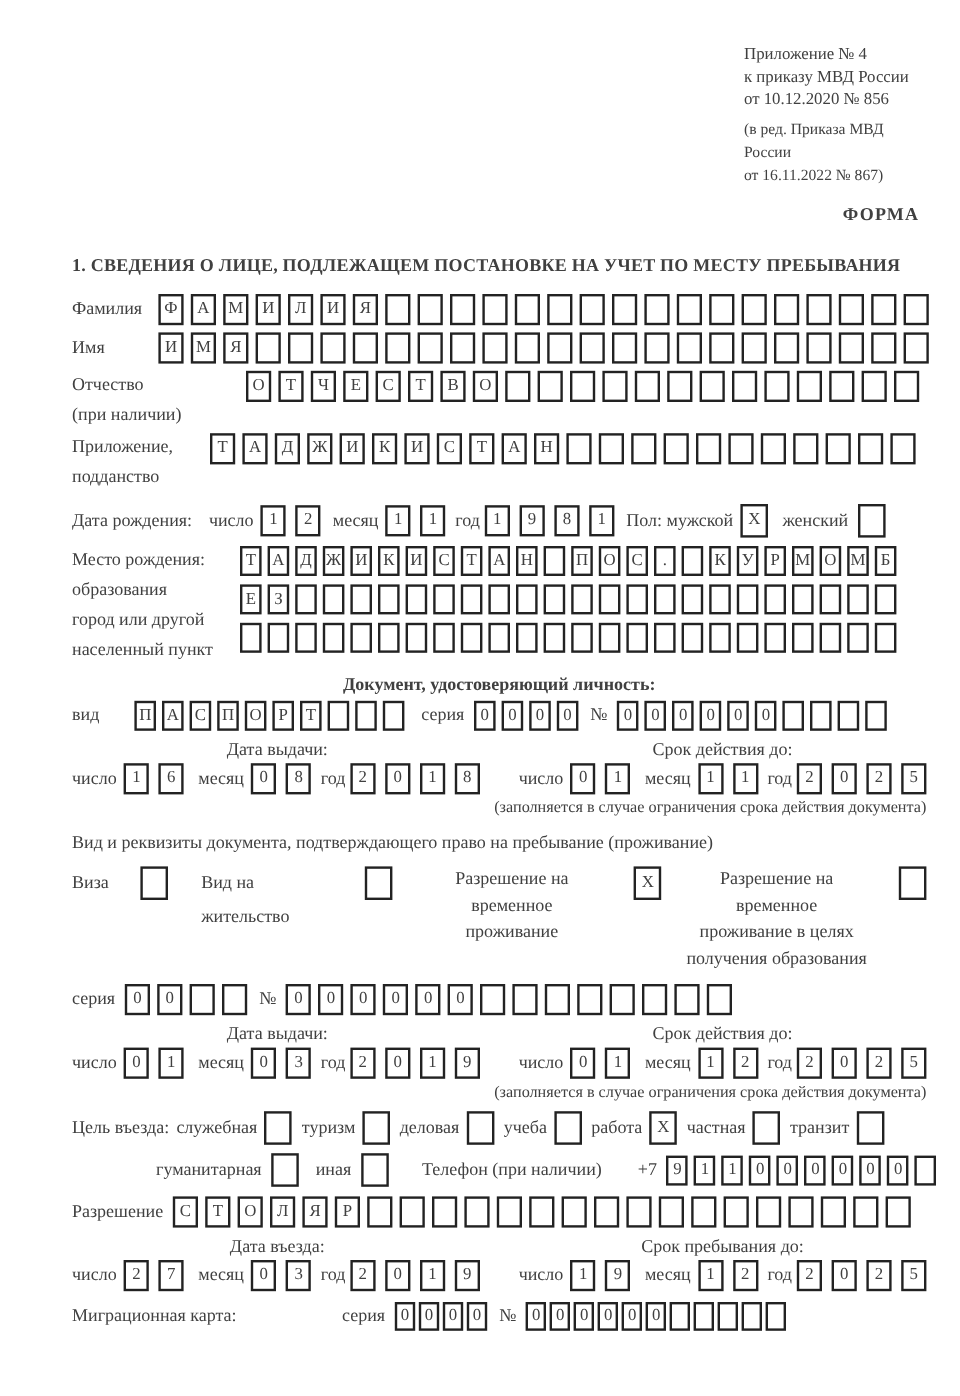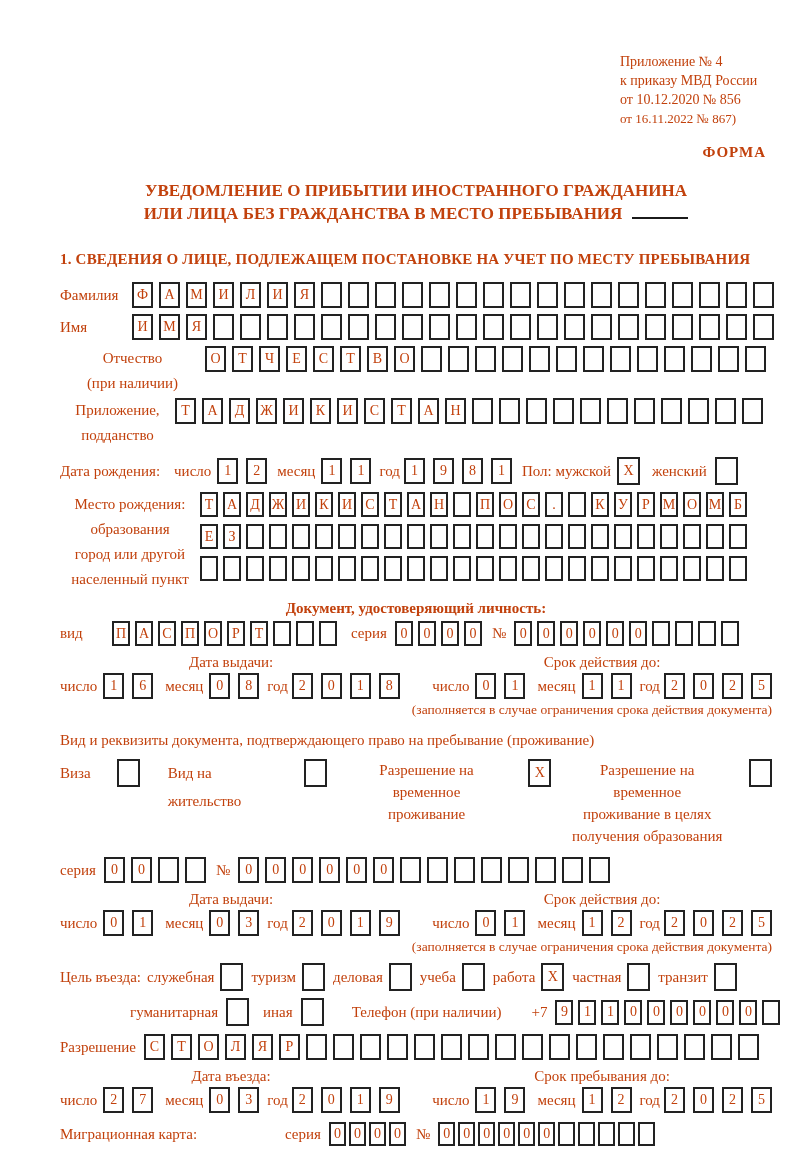--- a/index.html
+++ b/index.html
@@ -1,33 +1,33 @@
 <!DOCTYPE html>
 <html><head>
 <meta charset="utf-8">
 <style>
   * { margin:0; padding:0; box-sizing:border-box; }
   html,body { background:#ffffff; }
   .page {
-    width:800px; height:1163px; margin:0 auto; background:#ffffff; color:#c2410c;
+    width:800px; height:1163px; margin:0 auto; background:#ffffff; color:#404040;
     font-family:"Liberation Serif", serif; font-size:15px;
-    padding:52px 28px 0 60px; overflow:hidden; position:relative;
+    padding:36px 28px 0 60px; overflow:hidden; position:relative;
   }
   
   .hdr { margin-left:560px; line-height:19px; font-size:14px; }
   .hdr .small { font-size:13px; }
   .hdr .gap { margin-top:5px; }
   .forma { text-align:right; font-weight:bold; font-size:15px; margin-top:16px; padding-right:6px; letter-spacing:1px; }
   
   .title { text-align:center; font-weight:bold; font-size:17px; line-height:23px; margin-top:18px; }
   .uline { display:inline-block; width:56px; border-bottom:2px solid #1b1b1b; margin-left:10px; }
   .sec { font-weight:bold; font-size:15px; margin-top:26px; letter-spacing:.2px; }
   
   .frow { display:flex; align-items:center; margin-top:6px; }
-  .frow.top { align-items:flex-start;text-align:center; }
+  .frow.top { align-items:flex-start; }
   .lblcol { line-height:25px; flex:none; }
   .lw1 { width:72px; } .lw2 { width:145px; } .lw3 { width:115px; } .lw4 { width:140px; } .lw6 { width:84px; }
   
   .cells { display:inline-flex; gap:6px; flex:none; }
   .cell {
     width:21px; height:26px; border:2px solid #222; background:#fff; flex:none;
     display:inline-flex; align-items:center; justify-content:center;
     font-size:14px; font-family:"Liberation Serif", serif;
   }
   .cells.sm { gap:5px; } .cells.sm .cell { width:18px; height:25px; }
@@ -63,30 +63,25 @@
 </style>
 </head>
 <body>
 
 <div class="page">
 
   <div class="hdr">
     <div>Приложение № 4</div>
     <div>к приказу МВД России</div>
     <div>от 10.12.2020 № 856</div>
+    <div class="small gap">(в ред. Приказа МВД России</div>
     <div class="small">от 16.11.2022 № 867)</div>
   </div>
   <div class="forma">ФОРМА</div>
 
-  <div class="title">
-    <div>УВЕДОМЛЕНИЕ О ПРИБЫТИИ ИНОСТРАННОГО ГРАЖДАНИНА</div>
-    <div>
-      <span>ИЛИ ЛИЦА БЕЗ ГРАЖДАНСТВА В МЕСТО ПРЕБЫВАНИЯ</span><span class="uline"></span>
-    </div>
-  </div>
 
   <div class="sec">1. СВЕДЕНИЯ О ЛИЦЕ, ПОДЛЕЖАЩЕМ ПОСТАНОВКЕ НА УЧЕТ ПО МЕСТУ ПРЕБЫВАНИЯ</div>
 
   <div class="frow" style="margin-top:14px;">
     <div class="lblcol lw1">Фамилия</div>
     <div class="cells">
         <span class="cell">Ф</span>
         <span class="cell">А</span>
         <span class="cell">М</span>
         <span class="cell">И</span>

